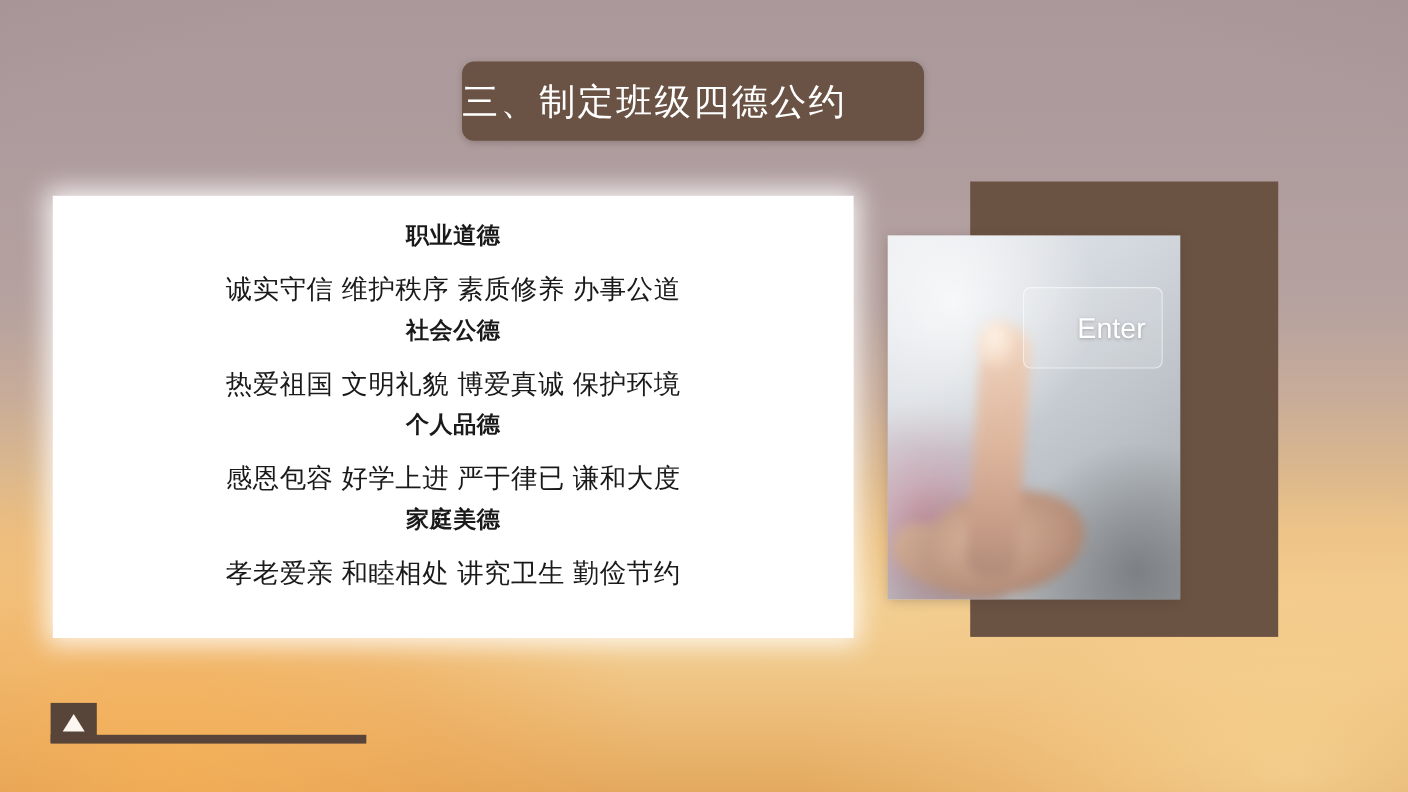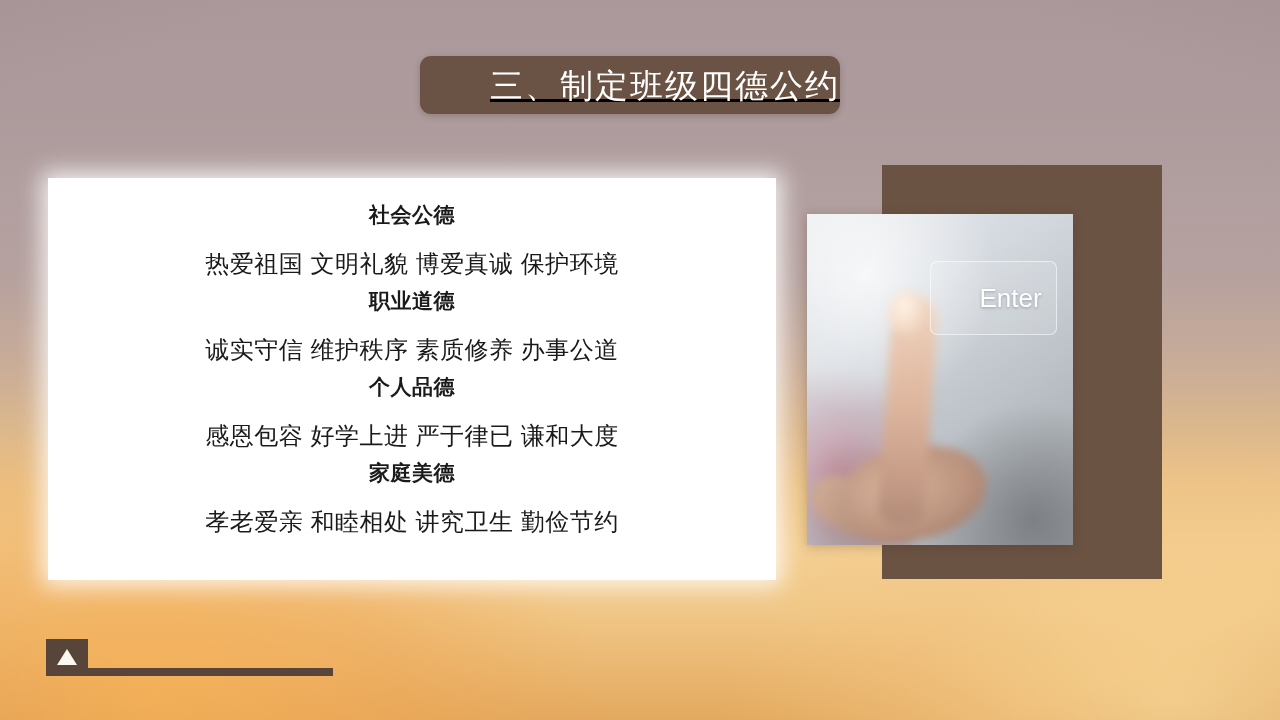--- a/index.html
+++ b/index.html
@@ -50,26 +50,25 @@
         rgba(190,170,165,0.0) 100%);
   }
   .bg-vignette {
     position:absolute; inset:0;
     background:radial-gradient(ellipse 110% 100% at 50% 50%,
         rgba(0,0,0,0) 55%, rgba(60,40,40,0.10) 100%);
   }
 
   
   .title-bar {
-    position:absolute; left:420px; top:56px; width:420px; height:58px;
+    position:absolute; left:420px; top:56px; width:420px; height:72px;
     background:#6a5344;
     border-radius:11px;
-    display:flex; align-items:center; justify-content:flex-end;
+    display:flex; align-items:center; justify-content:flex-start;
     box-shadow:0 2px 6px rgba(60,40,30,0.25);
-    text-decoration:underline;
   }
   .title-text {
     color:#ffffff;
     font-size:33px;
     letter-spacing:2px;
     font-weight:400;
     line-height:1;
     white-space:nowrap;
   }
 
@@ -197,27 +196,27 @@
   <div class="bg-vignette"></div>
 
   <div class="title-bar">
     <span class="title-text">三、制定班级四德公约</span>
   </div>
 
   <div class="panel">
     <div class="panel-inner">
 
       <div class="sec">
+        <div class="sec-head">职业道德</div>
+        <div class="sec-body">诚实守信  维护秩序  素质修养  办事公道</div>
+      </div>
+
+      <div class="sec">
         <div class="sec-head">社会公德</div>
         <div class="sec-body">热爱祖国  文明礼貌  博爱真诚  保护环境</div>
-      </div>
-
-      <div class="sec">
-        <div class="sec-head">职业道德</div>
-        <div class="sec-body">诚实守信  维护秩序  素质修养  办事公道</div>
       </div>
 
       <div class="sec">
         <div class="sec-head">个人品德</div>
         <div class="sec-body">感恩包容  好学上进  严于律已  谦和大度</div>
       </div>
 
       <div class="sec">
         <div class="sec-head">家庭美德</div>
         <div class="sec-body">孝老爱亲  和睦相处  讲究卫生  勤俭节约</div>

